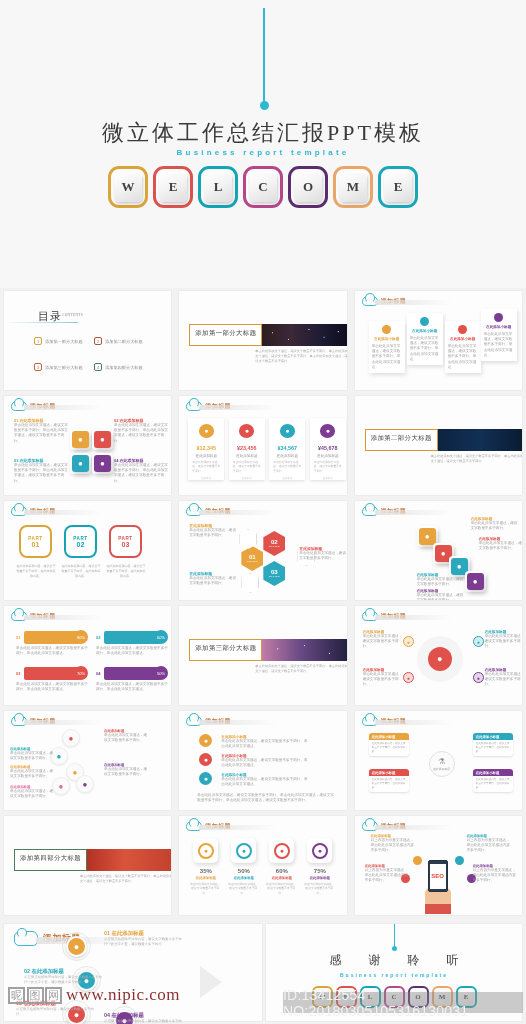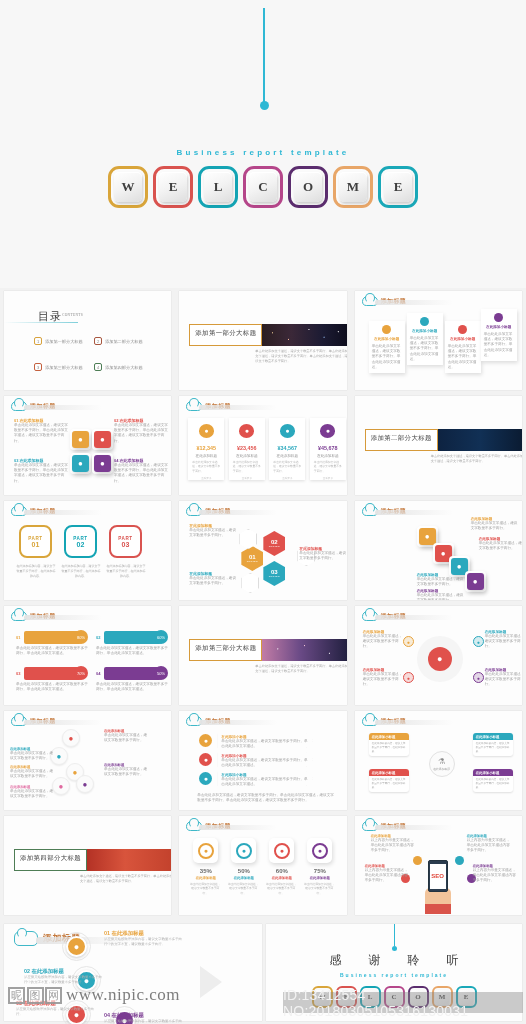--- a/index.html
+++ b/index.html
@@ -221,35 +221,36 @@
     border-top:16px solid transparent; border-bottom:16px solid transparent;
     border-left:22px solid #ededed; }
 
   
   .wm { position:absolute; left:8px; top:978px; width:250px; height:34px;
     display:flex; align-items:center; gap:4px; opacity:.92; z-index:40; }
   .wm-logo { display:flex; gap:1.5px; }
   .wm-ch { width:17px; height:17px; border:2px solid #9a9a9a; color:#9a9a9a;
     font-size:11px; display:flex; align-items:center; justify-content:center;
     font-family:"Liberation Serif",serif; background:rgba(255,255,255,.45); }
-  .wm-url { font-family:"Liberation Serif",serif; font-size:17px; color:#737373;
+  .wm-url { font-family:"Liberation Serif",serif; font-size:17px; color:#7f1d1d;
     letter-spacing:.5px; }
   .idbar { position:absolute; left:283px; top:992px; width:240px; height:21px;
     background:rgba(140,140,140,.45); display:flex; align-items:center;
     justify-content:center; z-index:41; }
   .idtxt { font-size:14px; color:#f2f2f2; letter-spacing:.2px; }
 </style>
 </head>
 <body>
 
 <div class="page">
 
   <div class="hero">
     <div class="hero-line"></div>
     <div class="hero-dot"></div>
+    <div class="hero-title">微立体工作总结汇报PPT模板</div>
     <div class="hero-sub">Business report template</div>
     <div class="keys" id="hero-keys">
         <div class="key" style="border-color: rgb(217, 165, 58);">
           <div class="keycap">W</div>
         </div>
         <div class="key" style="border-color: rgb(217, 83, 79);">
           <div class="keycap">E</div>
         </div>
         <div class="key" style="border-color: rgb(20, 164, 180);">
           <div class="keycap">L</div>

